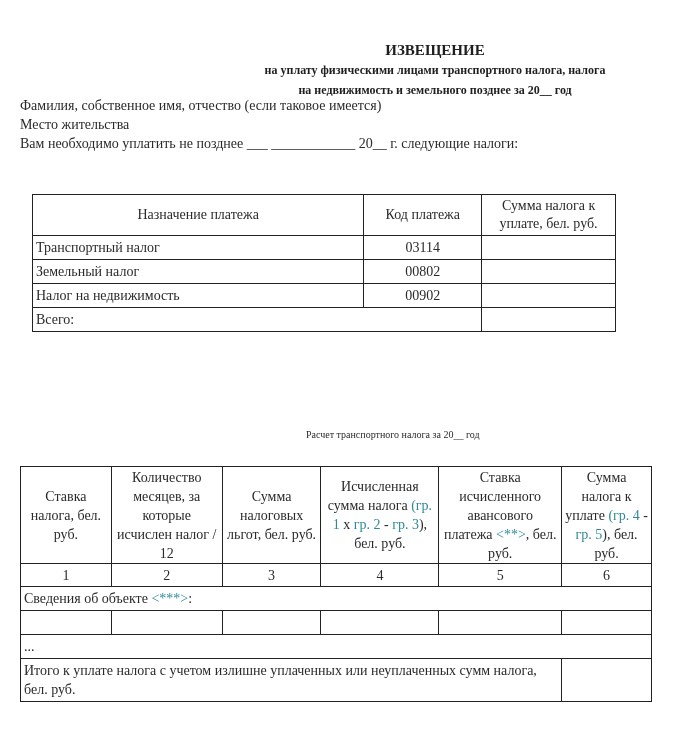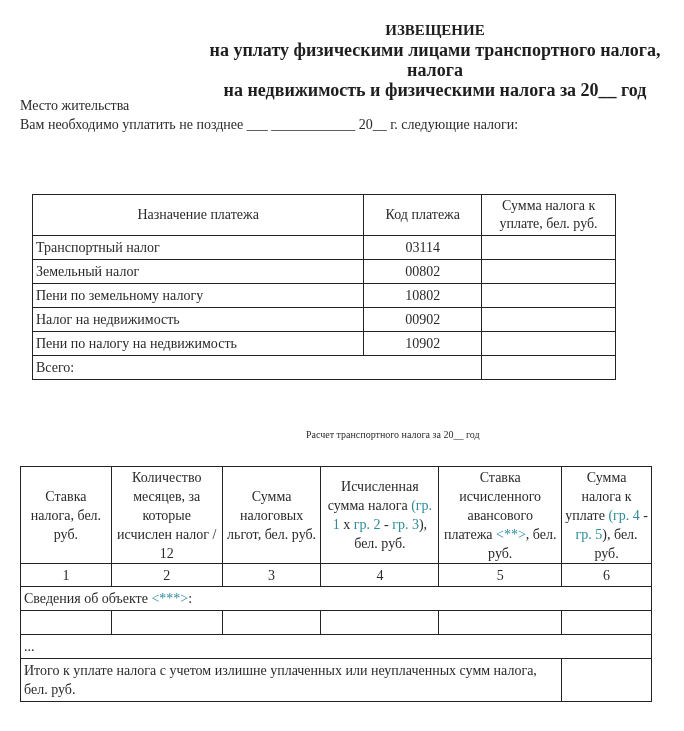--- a/index.html
+++ b/index.html
@@ -2,22 +2,22 @@
 <html><head>
 <meta charset="utf-8">
 <style>
   html, body { margin: 0; padding: 0; background: #ffffff; }
   body {
     width: 684px; height: 731px; position: relative; overflow: hidden;
     font-family: "Liberation Serif", "DejaVu Serif", serif;
     color: #2a2a2a; font-size: 14px;
   }
   .title-block { position: absolute; left: 200px; top: 20px; width: 470px; text-align: center; font-weight: bold; color: #1e1e1e; }
-  .title-block .t1 { font-size: 15px; line-height: 20px; }
-  .title-block .t2 { font-size: 18px; line-height: 20px; }
+  .title-block .t1 { font-size: 15px; line-height: 20px; margin-top: 20px; }
+  .title-block .t2 { font-size: 12px; line-height: 20px; }
   .intro { position: absolute; left: 20px; top: 96px; font-size: 14px; line-height: 19px; }
   .intro div { white-space: nowrap; }
   .link { color: #2e8a9a; }
   table { border-collapse: collapse; position: absolute; }
   td { border: 1px solid #222; padding: 0 3px; font-size: 14px; color: #2a2a2a; }
   #tbl1 { left: 32px; top: 194px; width: 584px; }
   #tbl1 td { height: 23px; }
   #tbl1 .hdr td { height: 40px; text-align: center; line-height: 18px; }
   #tbl1 .c-code { text-align: center; }
   .calc-title { position: absolute; left: 306px; top: 429px; font-size: 10px; white-space: nowrap; }
@@ -28,24 +28,25 @@
   #tbl2 .left { text-align: left; }
   #tbl2 .row24 td { height: 23px; margin-top: 27px; }
   #tbl2 .total td { height: 42px; }
 </style>
 </head>
 <body>
 
 <div class="title-block">
   <div class="t1">ИЗВЕЩЕНИЕ</div>
   <div class="t2">на уплату физическими лицами транспортного налога, налога</div>
-  <div class="t2">на недвижимость и физическими налога за 20__ год</div>
+  <div class="t2">на недвижимость и земельного позднее за 20__ год</div>
 </div>
 
 <div class="intro">
+  <div>Фамилия, собственное имя, отчество (если таковое имеется)</div>
   <div>Место жительства</div>
   <div>Вам необходимо уплатить не позднее ___ ____________ 20__ г. следующие налоги:</div>
 </div>
 
 <table id="tbl1">
   <colgroup>
       <col style="width:332px">
       <col style="width:118px">
       <col style="width:134px">
     </colgroup>
@@ -59,32 +60,22 @@
     <td>Транспортный налог</td>
     <td class="c-code">03114</td>
     <td></td>
   </tr>
   <tr>
     <td>Земельный налог</td>
     <td class="c-code">00802</td>
     <td></td>
   </tr>
   <tr>
-    <td>Пени по земельному налогу</td>
-    <td class="c-code">10802</td>
-    <td></td>
-  </tr>
-  <tr>
     <td>Налог на недвижимость</td>
     <td class="c-code">00902</td>
-    <td></td>
-  </tr>
-  <tr>
-    <td>Пени по налогу на недвижимость</td>
-    <td class="c-code">10902</td>
     <td></td>
   </tr>
   <tr>
     <td colspan="2">Всего:</td>
     <td></td>
   </tr>
 </tbody>
   </table>
 
 <div class="calc-title">Расчет транспортного налога за 20__ год</div>

